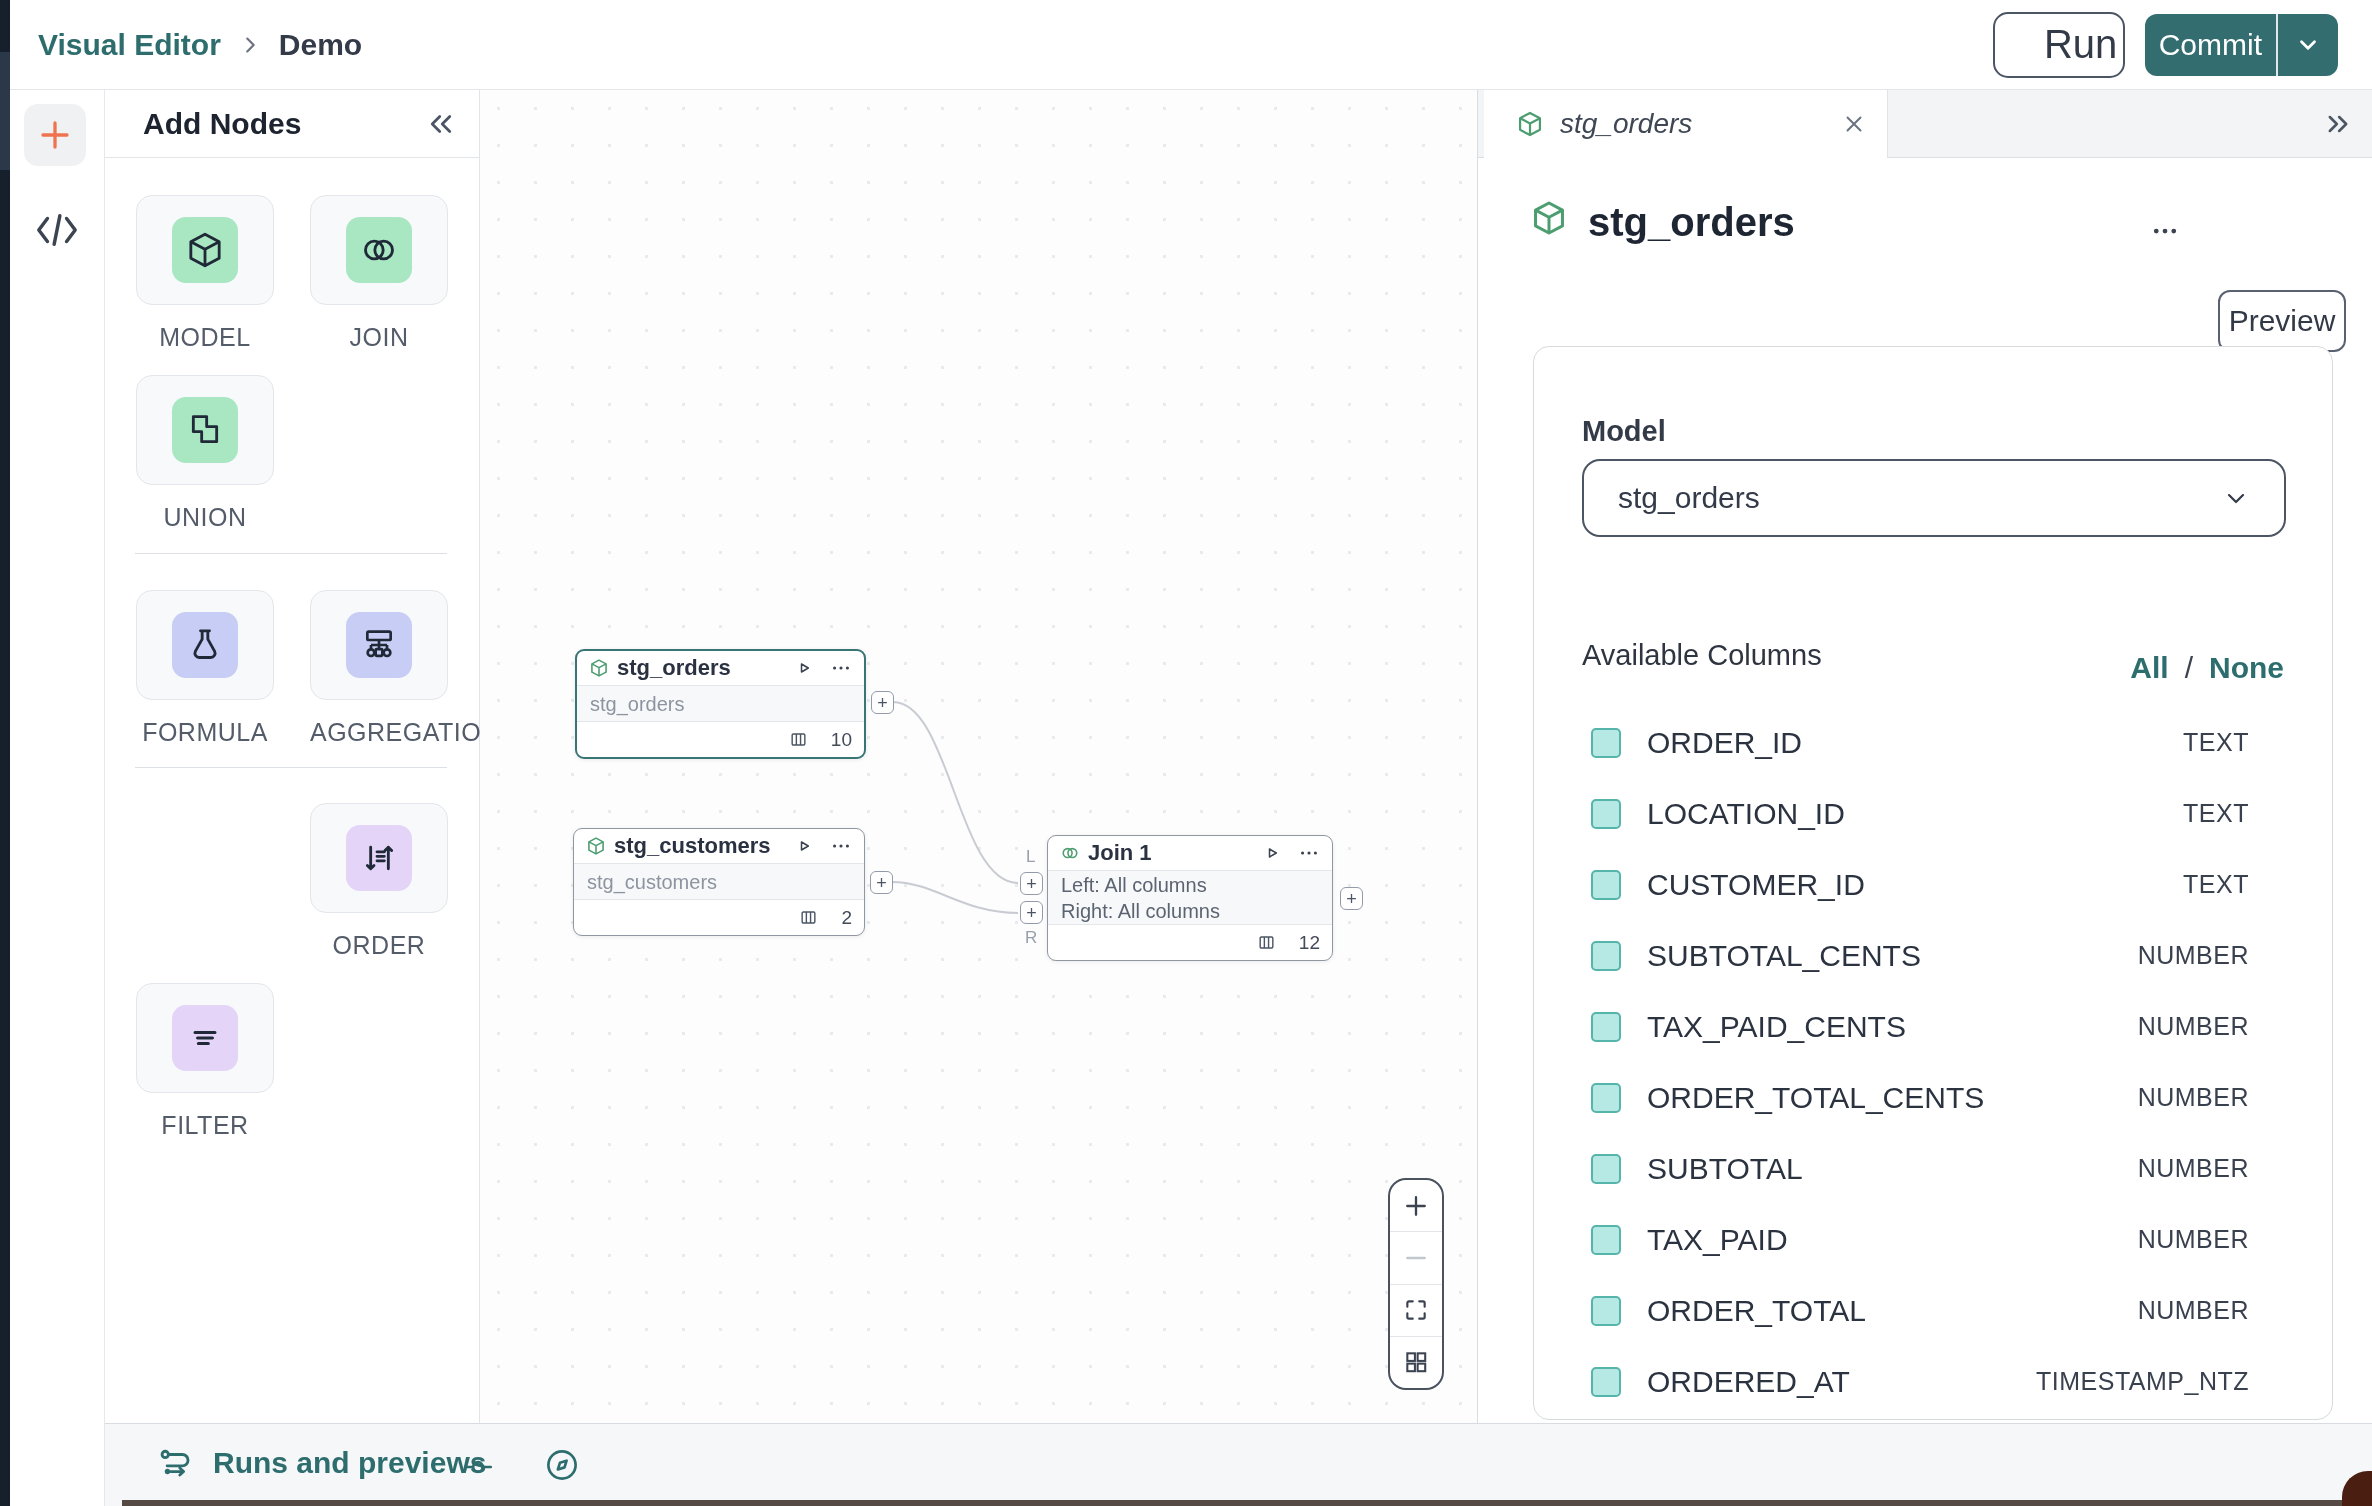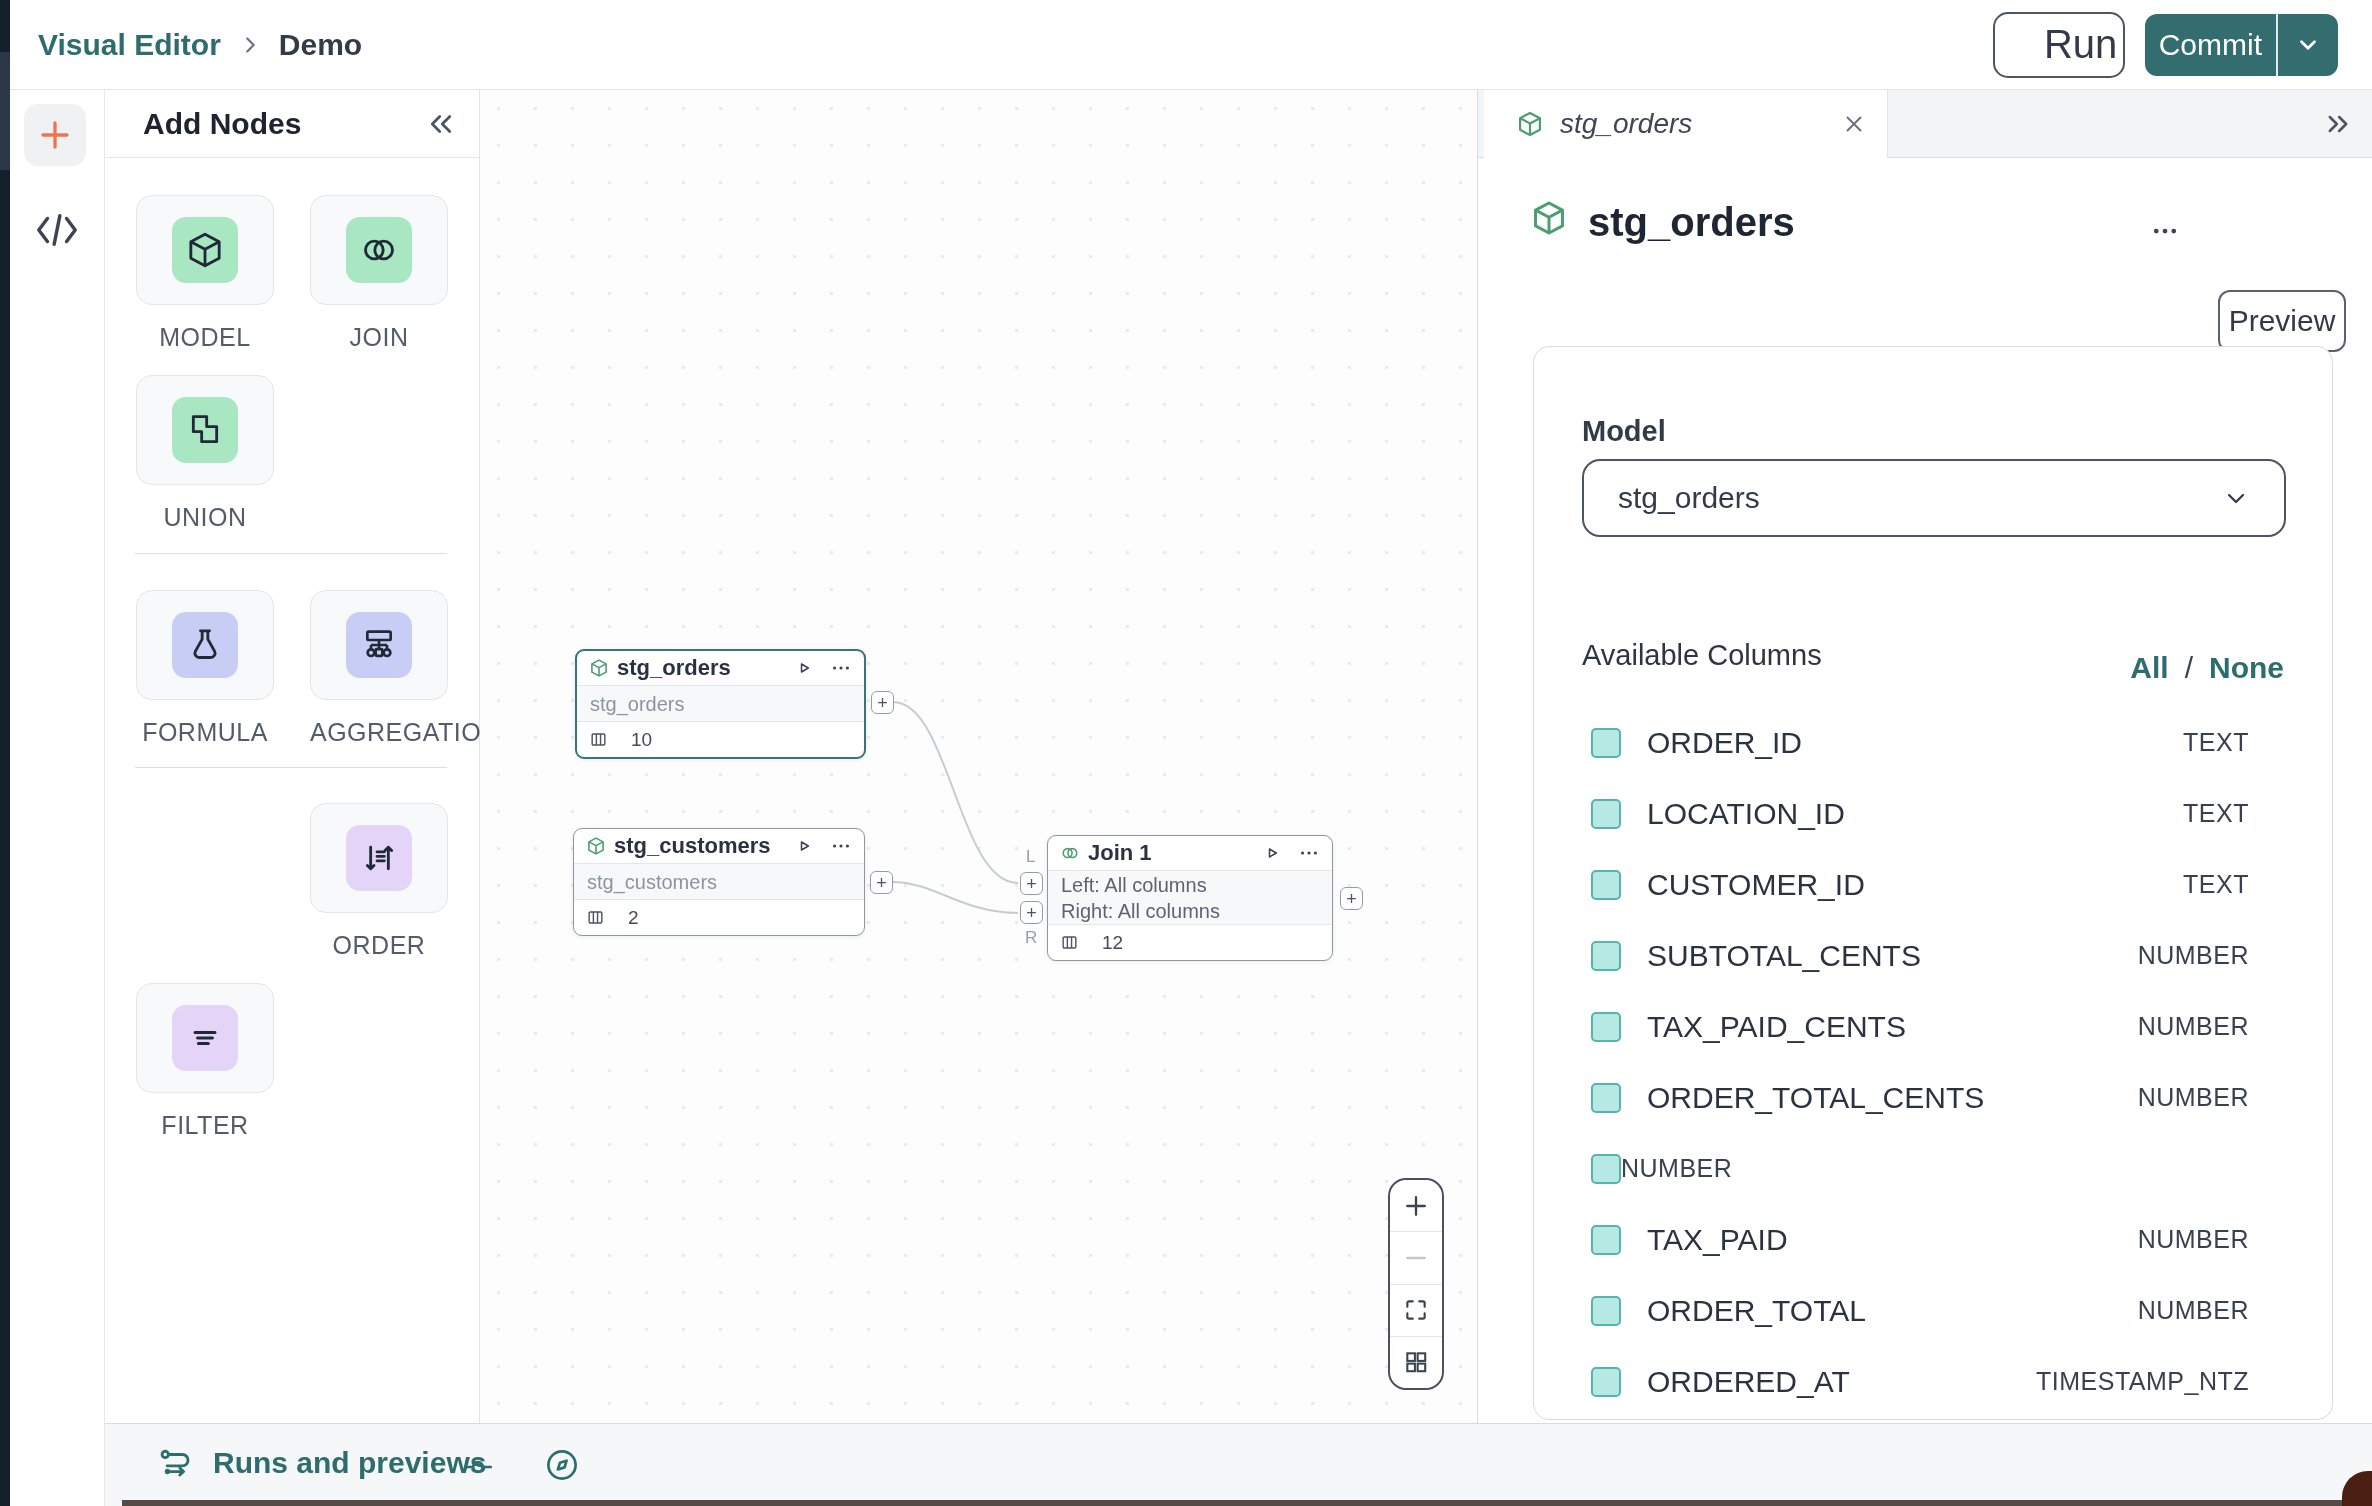--- a/index.html
+++ b/index.html
@@ -33,21 +33,21 @@
   .pdiv{height:1px;background:#dcdfe3;width:312px;left:30px;}
   
   #canvas{left:480px;top:90px;width:997px;height:1333px;background:#fdfdfe;background-image:radial-gradient(circle,#e8eaed 1.8px,transparent 1.9px);background-size:37px 37px;overflow:hidden;}
   .node{background:#fff;border:1px solid #8f97a2;border-radius:9px;box-shadow:0 1px 4px rgba(20,30,40,.08);overflow:hidden;box-sizing:border-box;}
   .node.selected{border:2px solid var(--selected-border);}
   .node-head{height:34px;display:flex;align-items:center;padding:0 12px;}
   .node-name{font-size:22px;font-weight:700;color:#2a3140;margin-left:8px;flex:1;white-space:nowrap;}
   .node-body{background:#f7f8fa;border-top:1px solid #e4e7ea;border-bottom:1px solid #e4e7ea;padding:0 13px;display:flex;flex-direction:column;justify-content:center;}
   .node-body .ref{font-size:20px;color:#8d94a0;line-height:26px;}
   .node-body .jl{font-size:20px;color:#5c6472;line-height:26px;}
-  .node-foot{height:35px;display:flex;align-items:center;justify-content:flex-start;gap:23px;padding:0 12px;}
+  .node-foot{height:35px;display:flex;align-items:center;justify-content:flex-end;gap:23px;padding:0 12px;}
   .node-count{font-size:19px;color:#434b59;}
   .hd-act{display:flex;align-items:center;gap:16px;}
   .port{width:23px;height:23px;background:#fff;border:1.5px solid #939baa;border-radius:6px;box-sizing:border-box;display:flex;align-items:center;justify-content:center;font-size:18px;color:#4b5563;line-height:1;}
   .portlab{font-size:17px;color:#98a0ab;}
   #zoomer{left:908px;top:1088px;width:56px;height:212px;background:#fff;border:2px solid #4a5260;border-radius:18px;box-sizing:border-box;display:flex;flex-direction:column;}
   .zbtn{flex:1;display:flex;align-items:center;justify-content:center;}
   .zbtn + .zbtn{border-top:1px solid #e3e5e8;}
   
   #inspector{left:1477px;top:90px;width:895px;height:1333px;background:#fff;border-left:1px solid #dadde0;box-sizing:border-box;}
   #tabbar{left:0;top:0;width:895px;height:68px;background:#f3f4f6;border-bottom:1px solid #dcdfe2;box-sizing:border-box;}
@@ -433,20 +433,21 @@
           </div>
 
           <div class="colrow">
             <div class="cbox"></div>
             <span class="cname">ORDER_TOTAL_CENTS</span>
             <span class="ctype">NUMBER</span>
           </div>
 
           <div class="colrow">
             <div class="cbox"></div>
+            <span class="cname">SUBTOTAL</span>
             <span class="ctype">NUMBER</span>
           </div>
 
           <div class="colrow">
             <div class="cbox"></div>
             <span class="cname">TAX_PAID</span>
             <span class="ctype">NUMBER</span>
           </div>
 
           <div class="colrow">

